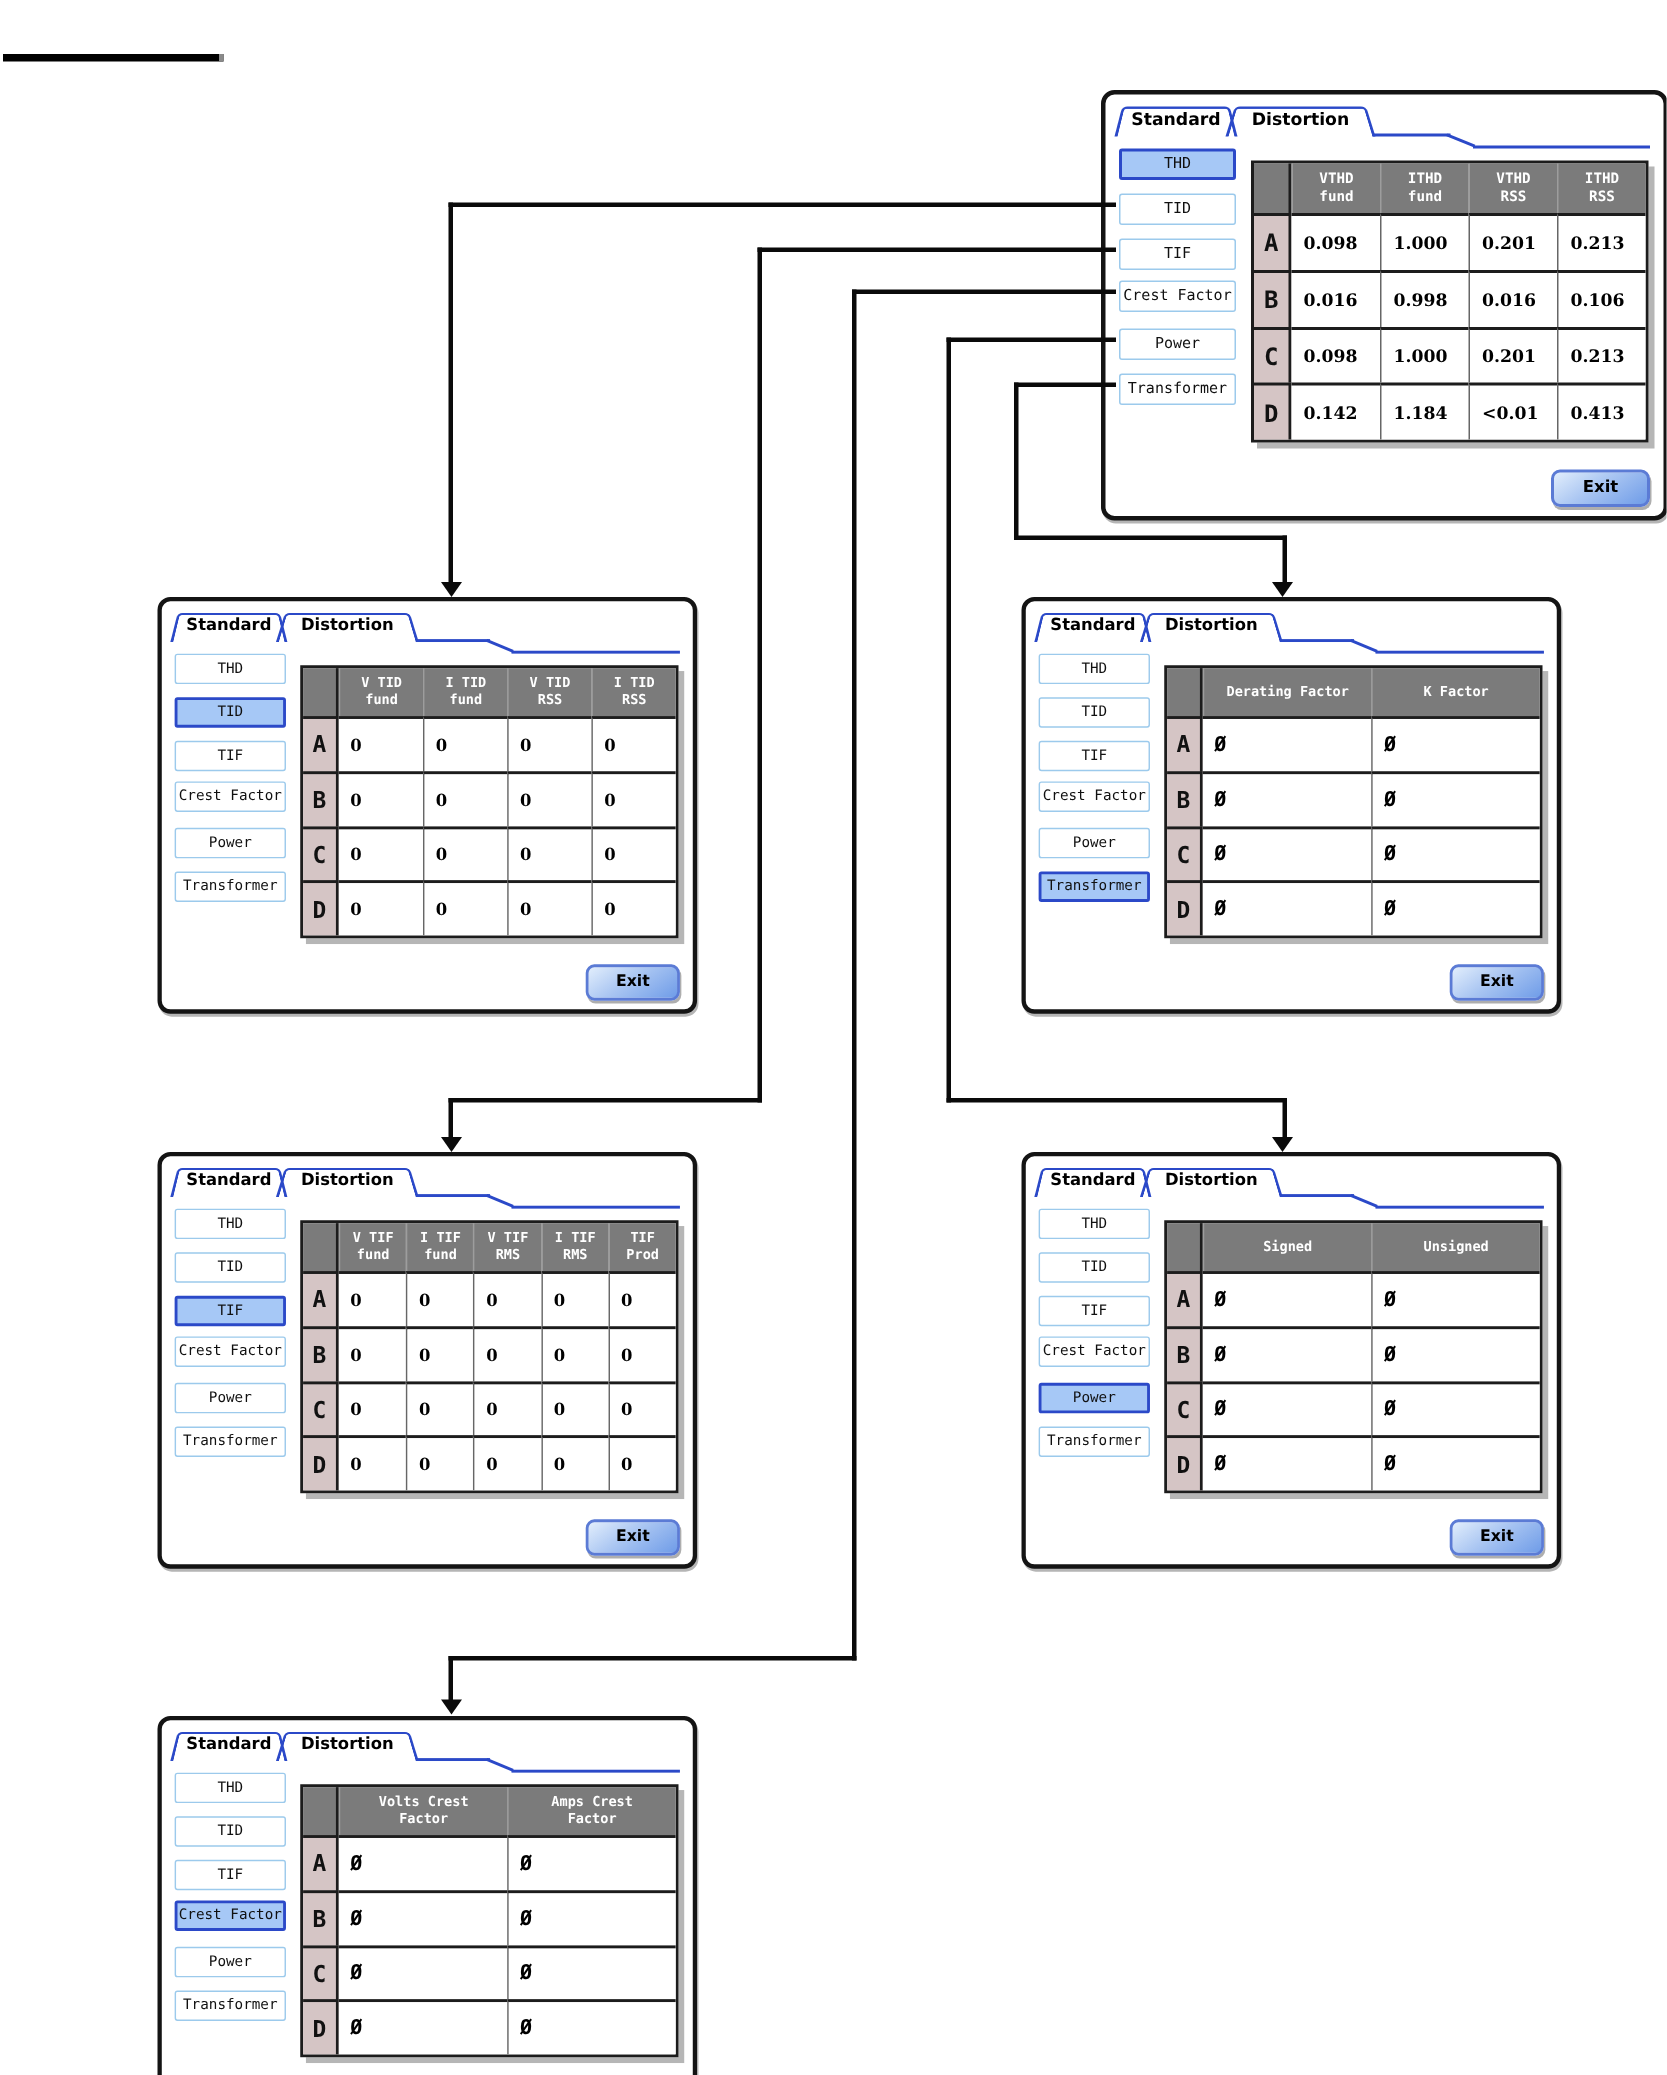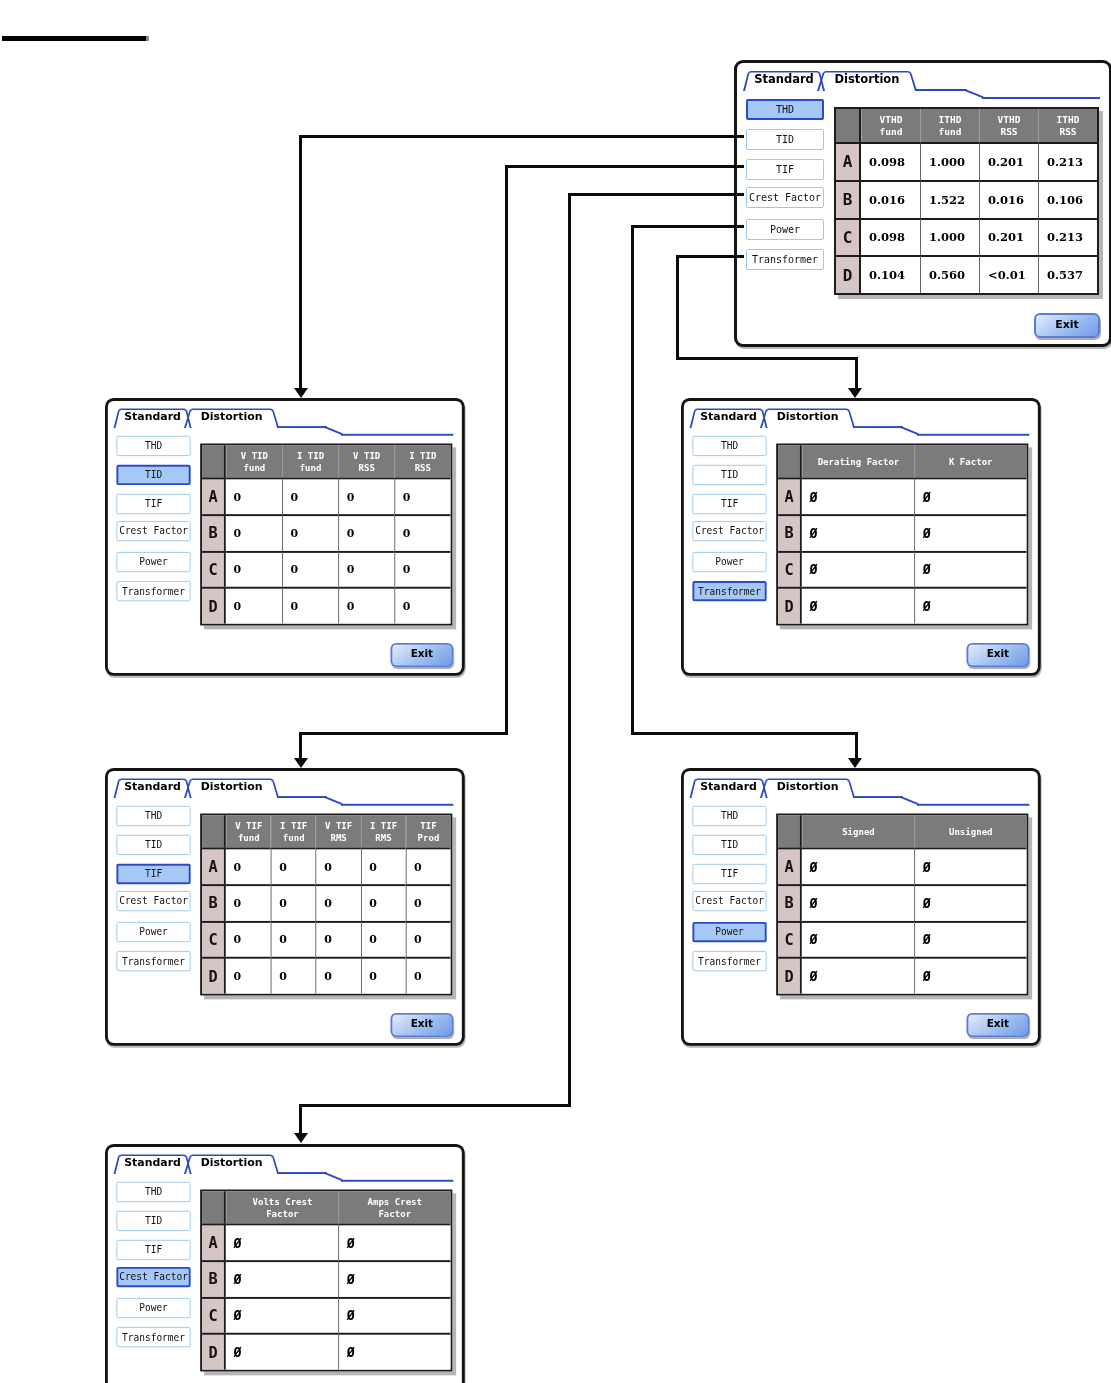--- a/index.html
+++ b/index.html
@@ -104,33 +104,33 @@
 RSS</div>
         <div class="cell hcell">ITHD
 RSS</div>
         <div class="cell lcell">A</div>
         <div class="cell vcell firstcol">0.098</div>
         <div class="cell vcell">1.000</div>
         <div class="cell vcell">0.201</div>
         <div class="cell vcell">0.213</div>
         <div class="cell lcell">B</div>
         <div class="cell vcell firstcol">0.016</div>
-        <div class="cell vcell">1.522</div>
+        <div class="cell vcell">0.998</div>
         <div class="cell vcell">0.016</div>
         <div class="cell vcell">0.106</div>
         <div class="cell lcell">C</div>
         <div class="cell vcell firstcol">0.098</div>
         <div class="cell vcell">1.000</div>
         <div class="cell vcell">0.201</div>
         <div class="cell vcell">0.213</div>
         <div class="cell lcell">D</div>
-        <div class="cell vcell firstcol">0.104</div>
-        <div class="cell vcell">0.560</div>
+        <div class="cell vcell firstcol">0.142</div>
+        <div class="cell vcell">1.184</div>
         <div class="cell vcell">&lt;0.01</div>
-        <div class="cell vcell">0.537</div>
+        <div class="cell vcell">0.413</div>
       </div>
       <div class="exit">Exit</div>
     </div>
   <div class="panel pos2">
       <div class="tab t-std">
         <span class="tlabel">Standard</span>
       </div>
       <div class="tab t-dist">
         <span class="tlabel">Distortion</span>
       </div>

